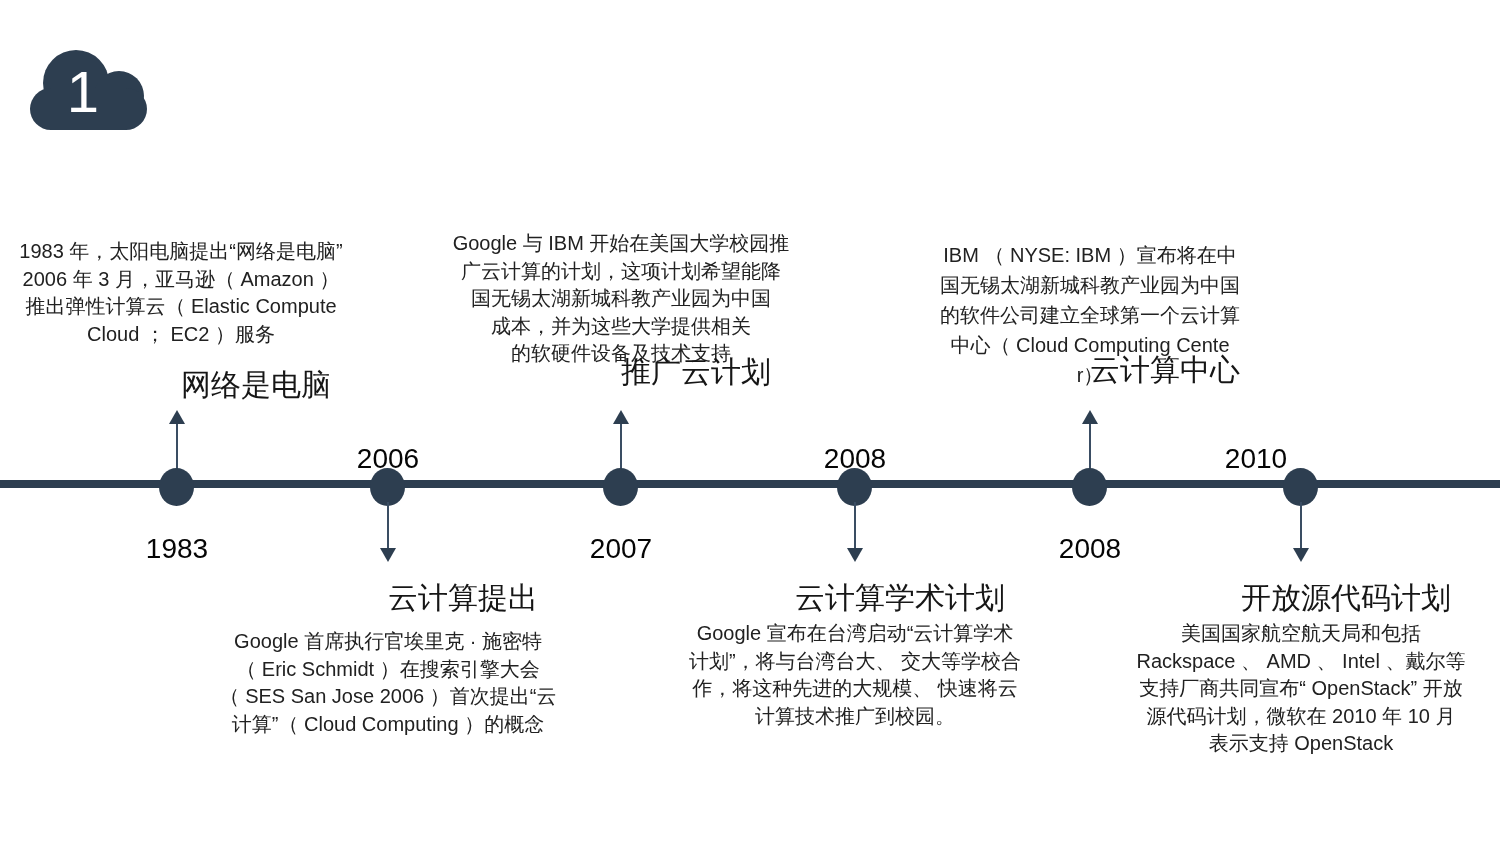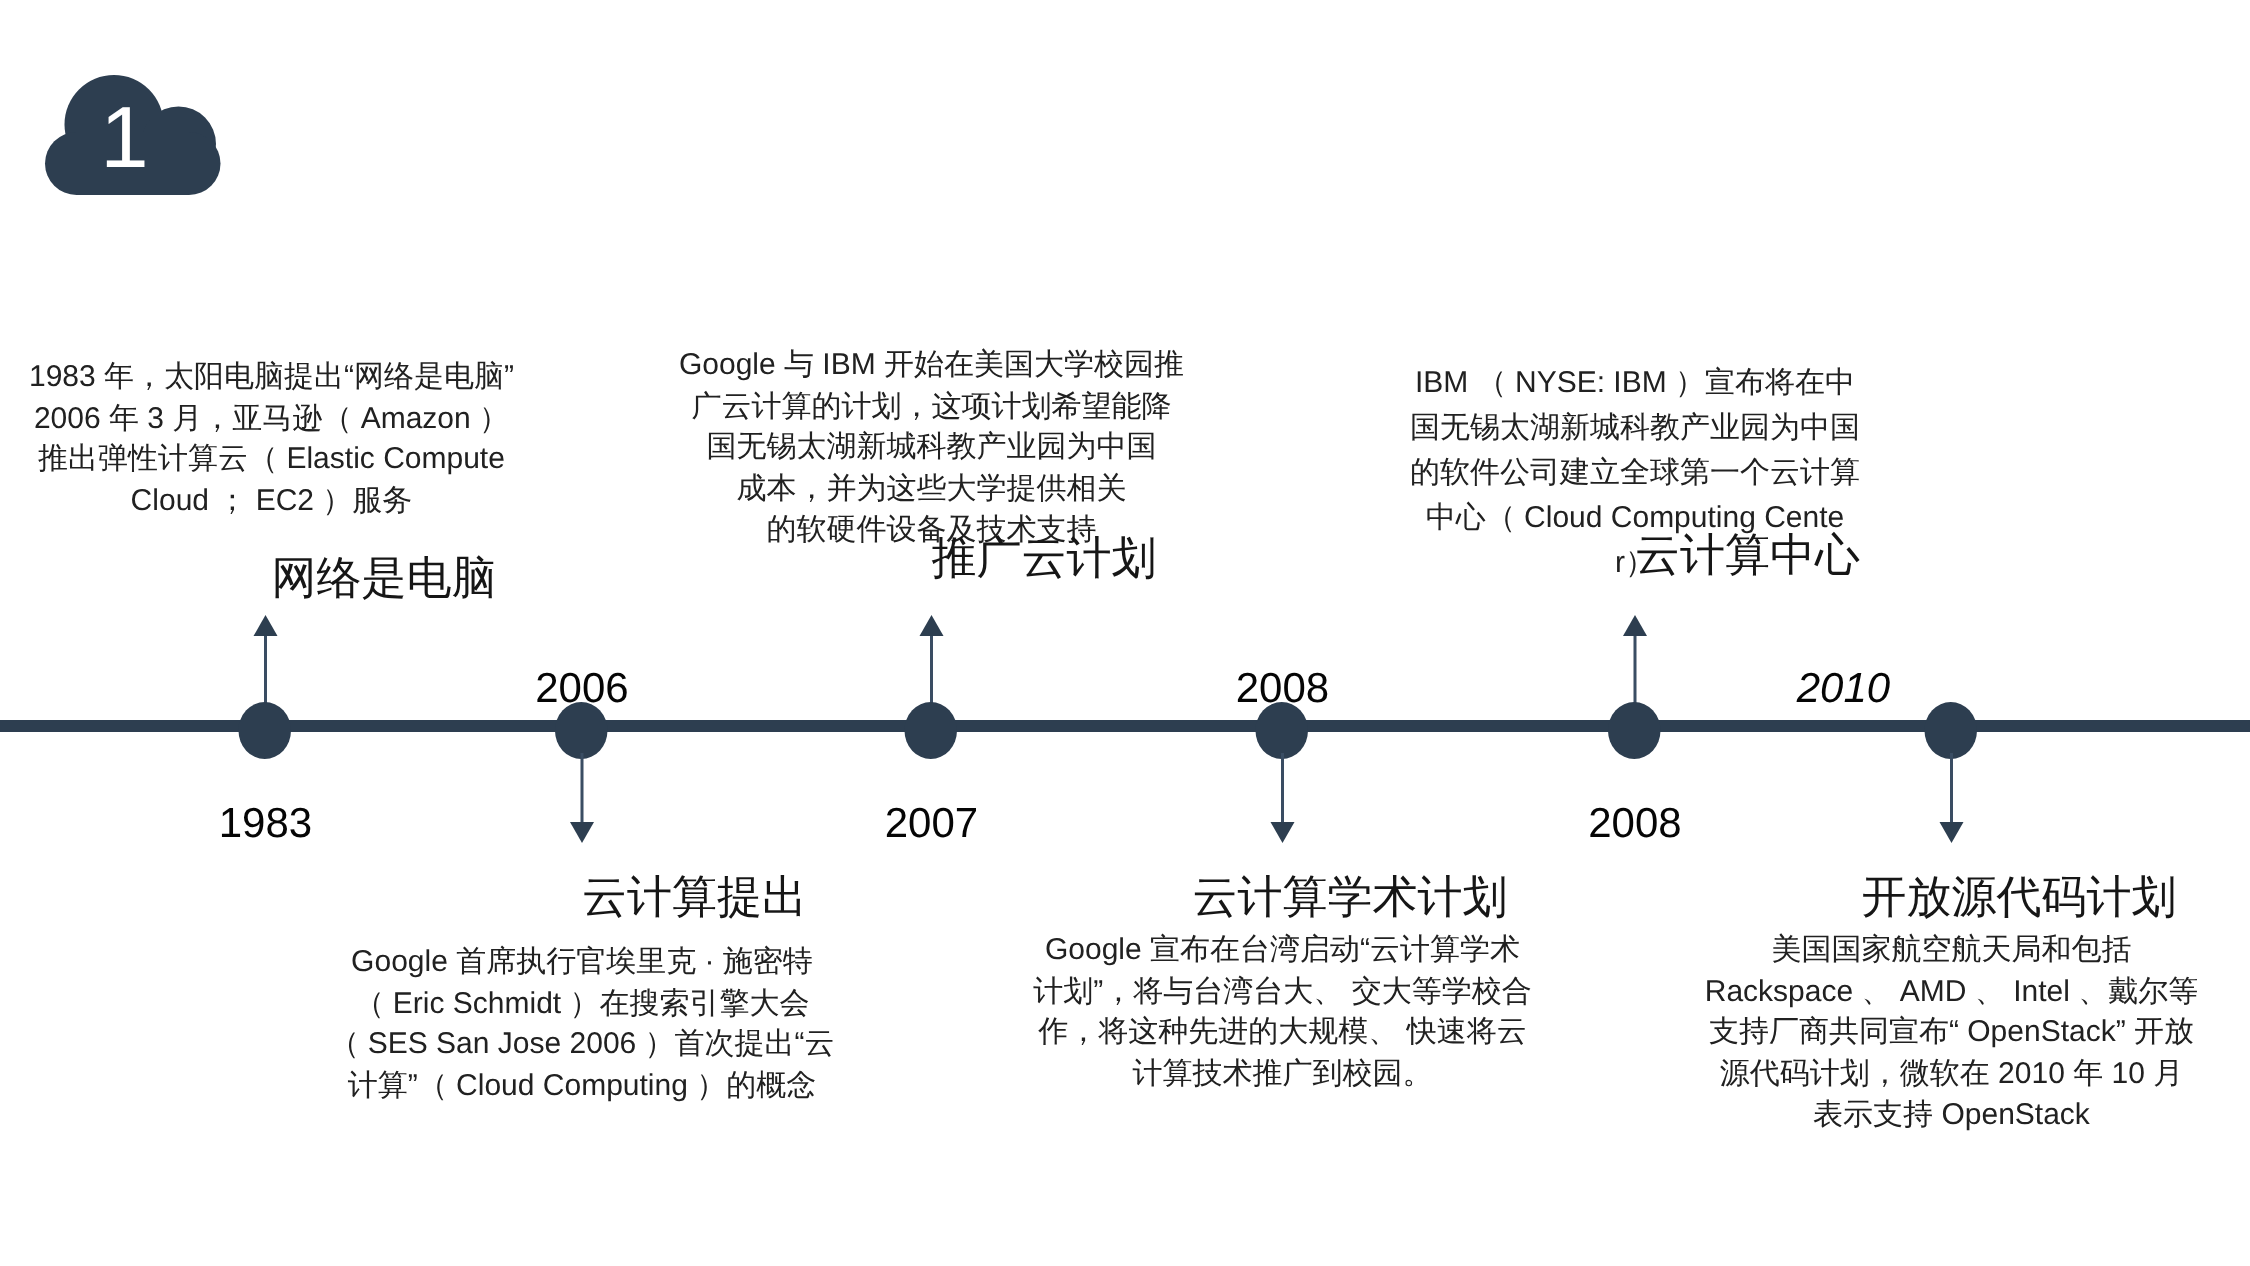--- a/index.html
+++ b/index.html
@@ -138,21 +138,21 @@
 中心（ Cloud Computing Cente
 r）</div>
     <div class="ev-title" style="left:940px;top:350px;">云计算中心</div>
     <div class="tl-head-up" style="left:1082px;top:410px;"></div>
     <div class="tl-stem" style="left:1089px;top:424px;height:46px;"></div>
     <div class="tl-dot" style="left:1072px;"></div>
     <div class="tl-year" style="left:1030px;top:517px;">2008</div>
   </div>
 
   <div>
-    <div class="tl-year" style="left:1169px;top:427px;font-style:italic;">2010</div>
+    <div class="tl-year" style="left:1196px;top:427px;">2010</div>
     <div class="tl-dot" style="left:1283px;"></div>
     <div class="tl-stem" style="left:1300px;top:502px;height:46px;"></div>
     <div class="tl-head-down" style="left:1293px;top:548px;"></div>
     <div class="ev-title" style="left:1151px;top:578px;">开放源代码计划</div>
     <div class="ev-desc" style="left:1091px;top:620px;">美国国家航空航天局和包括
 Rackspace 、 AMD 、 Intel 、戴尔等
 支持厂商共同宣布“ OpenStack” 开放
 源代码计划，微软在 2010 年 10 月
 表示支持 OpenStack</div>
   </div>

